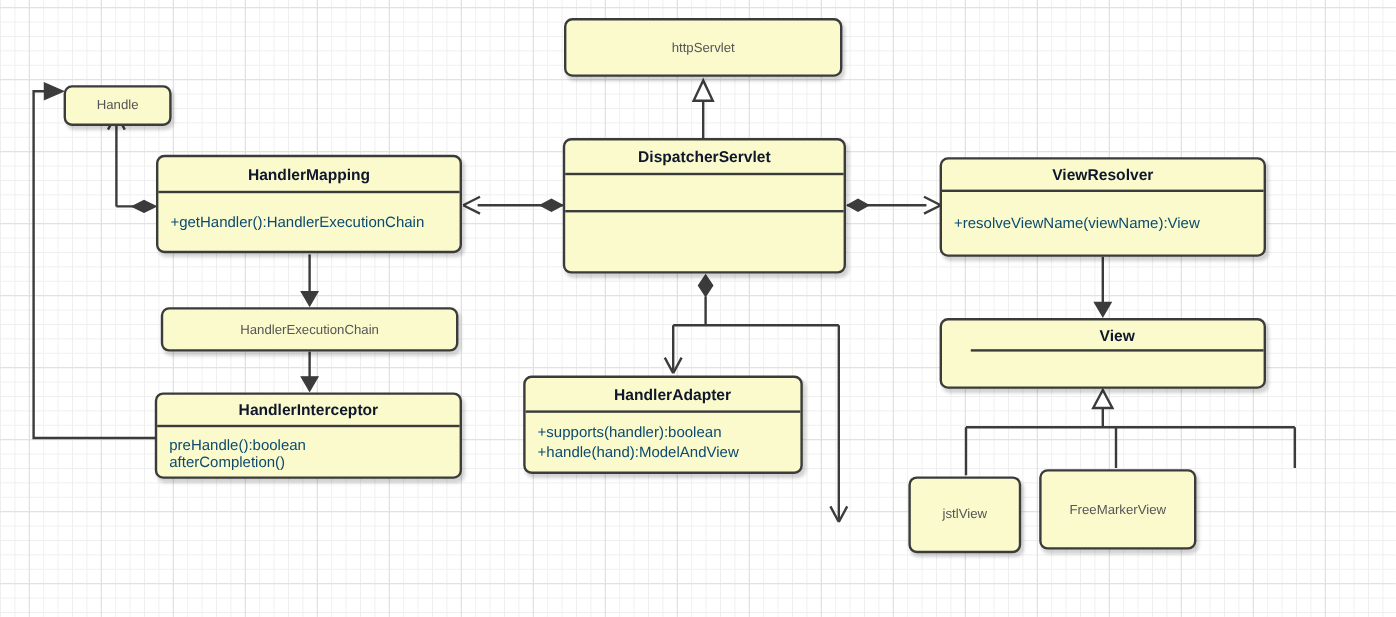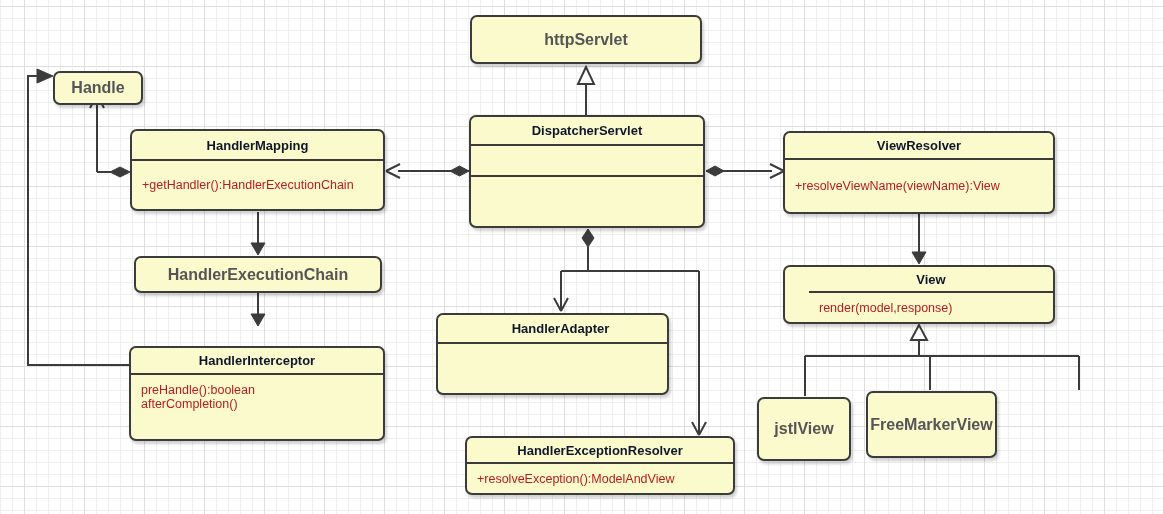--- a/index.html
+++ b/index.html
@@ -26,31 +26,31 @@
   .hollow{fill:#ffffff;stroke:#3b3b3b;stroke-width:2;stroke-linejoin:miter;}
   .node{
     position:absolute;z-index:2;box-sizing:border-box;
     background:#fafacd;
     border:2px solid #3b3b3b;
     border-radius:7px;
     box-shadow:2px 3px 3px rgba(0,0,0,0.18);
   }
   .simple{
     display:flex;align-items:center;justify-content:center;
-    font-size:16px;color:#555;font-weight:bold;
+    font-size:11px;color:#555;
   }
   .node-title{
     display:flex;align-items:center;justify-content:center;
     font-size:13px;font-weight:bold;color:#0f172a;
     border-bottom:2px solid #3b3b3b;
     text-align:right;
   }
   .node-body{
     display:flex;flex-direction:column;justify-content:center;
-    font-size:12.5px;color:#b91c1c;
+    font-size:12.5px;color:#0c4a6e;
     padding-left:10px;padding-right:4px;
   }
   .compartment{border-bottom:2px solid #3b3b3b;}
   .method{white-space:nowrap;}
   .tight .method{line-height:14px;}
   .loose .method{line-height:17px;}
 </style>
 </head>
 <body>
 
@@ -132,51 +132,46 @@
     <div class="node-title" style="height:28px;">HandlerMapping</div>
     <div class="node-body" style="height:48px;">
       <div class="method">+getHandler():HandlerExecutionChain</div>
     </div>
   </div>
 
   <div class="node simple" style="left:134px;top:256px;width:248px;height:37px;">
     <span>HandlerExecutionChain</span>
   </div>
 
-  <div class="node tight" style="left:129px;top:346px;width:256px;height:95px;">
+  <div class="node tight" style="left:129px;top:327px;width:256px;height:72px;">
     <div class="node-title" style="height:25px;">HandlerInterceptor</div>
     <div class="node-body" style="height:44px;">
       <div class="method">preHandle():boolean</div>
       <div class="method">afterCompletion()</div>
     </div>
   </div>
 
   <div class="node loose" style="left:436px;top:313px;width:233px;height:82px;">
     <div class="node-title" style="height:27px;padding-left:16px;">HandlerAdapter</div>
+    <div class="node-body" style="height:49px;">
+      <div class="method">+supports(handler):boolean</div>
+      <div class="method">+handle(hand):ModelAndView</div>
+    </div>
   </div>
 
-  <div class="node" style="left:465px;top:436px;width:270px;height:59px;">
-    <div class="node-title" style="height:24px;">HandlerExceptionResolver</div>
-    <div class="node-body" style="height:29px;">
-      <div class="method">+resolveException():ModelAndView</div>
-    </div>
-  </div>
 
   <div class="node" style="left:783px;top:131px;width:272px;height:83px;">
     <div class="node-title" style="height:25px;">ViewResolver</div>
     <div class="node-body" style="height:52px;">
       <div class="method">+resolveViewName(viewName):View</div>
     </div>
   </div>
 
   <div class="node" style="left:783px;top:265px;width:272px;height:59px;padding-left:24px;">
     <div class="node-title" style="height:24px;">View</div>
-    <div class="node-body" style="height:29px;">
-      <div class="method">render(model,response)</div>
-    </div>
   </div>
 
   <div class="node simple" style="left:757px;top:397px;width:94px;height:64px;">
     <span>jstlView</span>
   </div>
 
   <div class="node simple" style="left:866px;top:391px;width:131px;height:67px;">
     <span>FreeMarkerView</span>
   </div>
 

